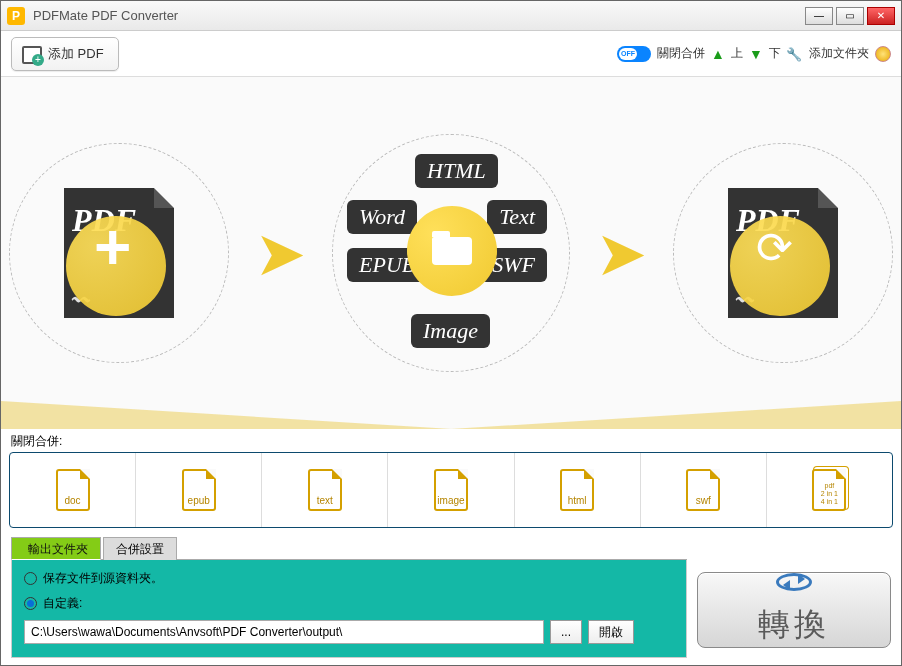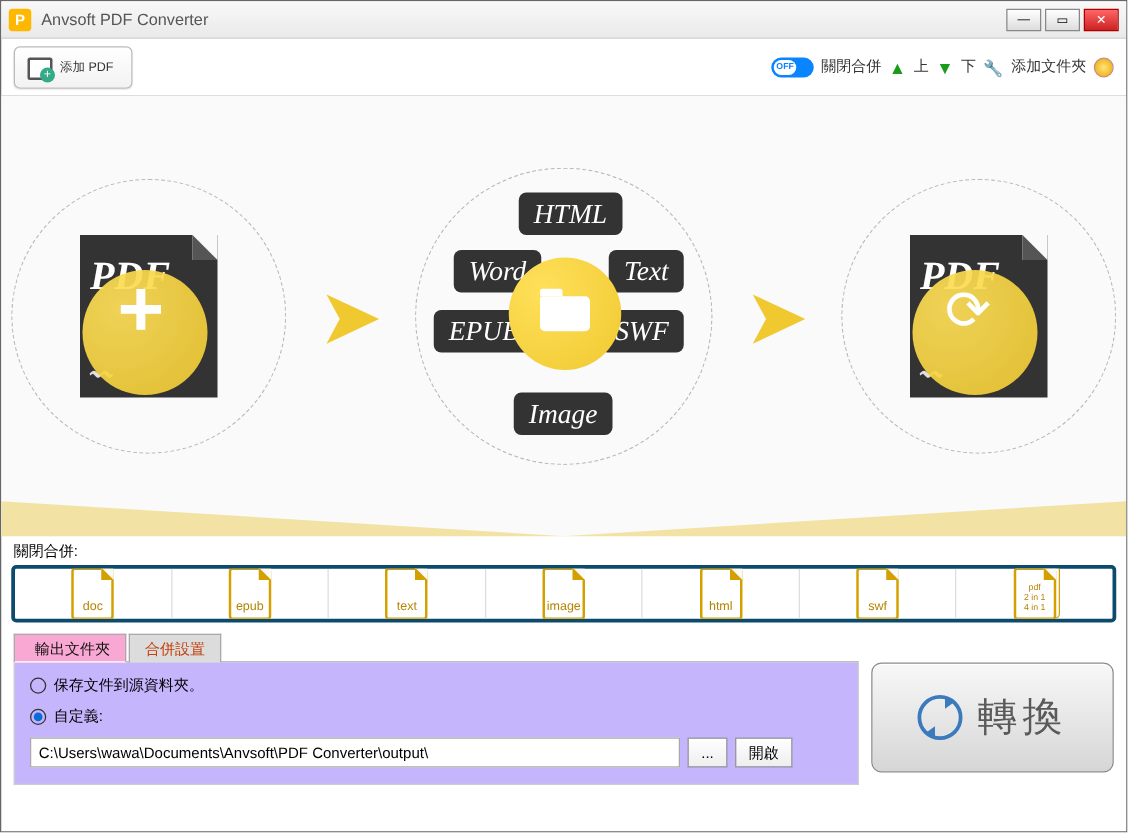--- a/index.html
+++ b/index.html
@@ -6,21 +6,21 @@
 body { font-family: "Microsoft YaHei", Arial, sans-serif; font-size: 12px; background: #fff; }
 .window { width: 902px; height: 666px; border: 1px solid #666; background: #fff; position: relative; overflow: hidden; }
 .titlebar { height: 30px; background: linear-gradient(#f9f9f9, #e9e9e9); border-bottom: 1px solid #ccc; display: flex; align-items: center; padding: 0 6px; }
 .titlebar .logo { width: 18px; height: 18px; background: #ffb800; border-radius: 3px; display: flex; align-items: center; justify-content: center; font-weight: bold; color: #fff; font-size: 12px; margin-right: 8px; }
 .titlebar .title { flex: 1; color: #555; font-size: 13px; }
 .winbtns { display: flex; gap: 3px; }
 .winbtn { width: 28px; height: 18px; border: 1px solid #888; background: linear-gradient(#fff,#ddd); display: flex; align-items: center; justify-content: center; font-size: 10px; cursor: pointer; }
 .winbtn.close { background: linear-gradient(#f66,#c22); color: #fff; border-color: #a00; }
 
 .toolbar { height: 46px; display: flex; align-items: center; padding: 6px 10px; gap: 14px; border-bottom: 1px solid #ddd; }
-.tbtn { height: 34px; border: 1px solid #bbb; border-radius: 5px; background: linear-gradient(#fff,#f2f2f2); display: flex; align-items: center; padding: 0 14px 0 8px; gap: 6px; cursor: pointer; font-size: 10px; color: #333; box-shadow: 0 1px 1px rgba(0,0,0,.08); }
+.tbtn { height: 34px; border: 1px solid #bbb; border-radius: 5px; background: linear-gradient(#fff,#f2f2f2); display: flex; align-items: center; padding: 0 14px 0 8px; gap: 6px; cursor: pointer; font-size: 13px; color: #333; box-shadow: 0 1px 1px rgba(0,0,0,.08); }
 .tbtn .ic { width: 22px; height: 20px; position: relative; }
 .ic-pdfplus::before { content: ""; position: absolute; width: 16px; height: 14px; border: 2px solid #555; border-radius: 2px; top: 2px; left: 2px; background: #fff; }
 .ic-pdfplus::after { content: "+"; position: absolute; right: -2px; bottom: -2px; width: 12px; height: 12px; background: #3a8; color: #fff; border-radius: 50%; font-size: 10px; text-align: center; line-height: 12px; }
 .ic-folderplus::before { content: ""; position: absolute; width: 18px; height: 12px; background: #fff; border: 2px solid #555; top: 4px; left: 0; border-radius: 0 2px 2px 2px; }
 .ic-folderplus::after { content: "+"; position: absolute; right: -2px; bottom: -2px; width: 12px; height: 12px; background: #3a8; color: #fff; border-radius: 50%; font-size: 10px; text-align: center; line-height: 12px; }
 .ic-build::before { content: ""; position: absolute; width: 16px; height: 14px; border: 2px solid #555; border-radius: 2px; top: 2px; left: 2px; background: #fff; }
 .ic-build::after { content: "✚"; position: absolute; right: -2px; bottom: -2px; width: 12px; height: 12px; background: #06c; color: #fff; border-radius: 50%; font-size: 9px; text-align: center; line-height: 12px; }
 
 .toolbar-right { margin-left: auto; display: flex; align-items: flex-end; gap: 6px; font-size: 12px; color: #333; }
 .toggle { width: 34px; height: 16px; border-radius: 8px; background: #0a84ff; position: relative; display: inline-flex; align-items: center; justify-content: flex-start; padding-left: 2px; }
@@ -43,68 +43,68 @@
 .pdf-thumb .corner { position: absolute; right: 0; top: 0; width: 0; height: 0; border-left: 20px solid #555; border-top: 20px solid #fafafa; }
 .pdf-thumb .lab { position: absolute; top: 14px; left: 8px; color: #fff; font-family: "Times New Roman", serif; font-style: italic; font-size: 32px; font-weight: bold; }
 .pdf-thumb .sym { position: absolute; bottom: 8px; left: 8px; color: #e0e0e0; font-size: 18px; }
 .yellow-bubble { position: absolute; width: 100px; height: 100px; border-radius: 50%; background: radial-gradient(circle at 30% 30%, #ffe05a, #f0c930); opacity: .92; }
 .plus-big { position: absolute; color: #fff; font-size: 64px; font-weight: bold; }
 .recycle { position: absolute; color: #fff; font-size: 44px; }
 
 .fmtcluster { position: relative; width: 238px; height: 238px; }
 .fmttag { position: absolute; background: #333; color: #fff; border-radius: 6px; font-family: "Times New Roman", serif; font-style: italic; font-size: 22px; padding: 4px 12px; z-index: 3; }
 .fmt-html { top: 20px; left: 82px; }
-.fmt-word { top: 66px; left: 30px; }
+.fmt-word { top: 66px; left: 14px; }
 .fmt-text { top: 66px; right: 22px; }
 .fmt-epub { top: 114px; left: 14px; }
 .fmt-swf { top: 114px; right: 22px; }
 .fmt-image { bottom: 24px; left: 78px; }
 .folder-bubble { position: absolute; top: 72px; left: 74px; width: 90px; height: 90px; border-radius: 50%; background: radial-gradient(circle at 30% 30%, #ffe05a, #f0c930); z-index: 4; display: flex; align-items: center; justify-content: center; }
 .folder-ic { width: 40px; height: 28px; background: #fff; border-radius: 2px 4px 4px 4px; position: relative; }
 .folder-ic::before { content: ""; position: absolute; top: -6px; left: 0; width: 18px; height: 6px; background: #fff; border-radius: 2px 2px 0 0; }
 
 .big-arrow { font-size: 56px; color: #f0c930; font-weight: bold; }
 
 .formats-label { padding: 4px 10px 2px; font-size: 12px; }
-.formats { display: flex; border: 3px solid #0c4a6e; border-radius: 4px; margin: 0 8px; height: 46px; overflow: hidden; }
+.formats { display: flex; border: 1px solid #0c4a6e; border-radius: 4px; margin: 0 8px; height: 76px; overflow: hidden; }
 .fmt { flex: 1; border-right: 1px solid #ddd; display: flex; align-items: center; justify-content: center; cursor: pointer; }
 .fmt:last-child { border-right: none; }
 .doc-ic { width: 34px; height: 42px; border: 2px solid #d4a000; border-radius: 3px; position: relative; background: #fff; display: flex; align-items: flex-end; justify-content: center; font-size: 10px; color: #b58500; padding-bottom: 3px; }
 .doc-ic::before { content: ""; position: absolute; top: -2px; right: -2px; width: 0; height: 0; border-left: 10px solid #d4a000; border-top: 10px solid #fafafa; }
 .doc-ic.multi { box-shadow: 2px -2px 0 #fff, 2px -2px 0 1px #d4a000; }
 .doc-ic .sub { font-size: 7px; line-height: 8px; text-align: center; }
 
 .bottom { display: flex; padding: 8px 10px 10px; gap: 10px; height: 140px; }
 .left-panel { flex: 1; display: flex; flex-direction: column; }
 .tabs { display: flex; height: 24px; border-bottom: 1px solid #aaa; }
-.tab { padding: 3px 12px; background: #dcdcdc; border: 1px solid #aaa; border-bottom: none; margin-right: 2px; cursor: pointer; color: #c2410c; position: relative; top: 1px; }
-.tab.active { background: #f9a8d4; color: #111; border-bottom: 1px solid #fff; z-index: 2; padding-left: 16px; }
-.panel-body { border: 1px solid #ccc; border-top: none; flex: 1; padding: 10px 12px; background: #c4b5fd; }
+.tab { padding: 3px 12px; background: #dcdcdc; border: 1px solid #aaa; border-bottom: none; margin-right: 2px; cursor: pointer; color: #000000; position: relative; top: 1px; }
+.tab.active { background: #84cc16; color: #111; border-bottom: 1px solid #fff; z-index: 2; padding-left: 16px; }
+.panel-body { border: 1px solid #ccc; border-top: none; flex: 1; padding: 10px 12px; background: #14b8a6; }
 .radio-row { display: flex; align-items: center; gap: 6px; margin-bottom: 8px; font-size: 12px; }
 .radio { width: 13px; height: 13px; border: 1px solid #333; border-radius: 50%; display: inline-flex; align-items: center; justify-content: center; }
 .radio.checked::after { content: ""; width: 7px; height: 7px; background: #0a6dd6; border-radius: 50%; }
 .path-row { display: flex; align-items: flex-start; gap: 6px; margin-top: 6px; }
 .path-input { flex: 1; max-width: 520px; height: 24px; border: 1px solid #aaa; padding: 0 6px; font-size: 12px; background: #fff; }
 .small-btn { height: 24px; border: 1px solid #999; background: linear-gradient(#fff,#eee); padding: 0 10px; font-size: 12px; cursor: pointer; }
 
-.convert-btn { width: 194px; height: 88px; border: 1px solid #8a8a8a; border-radius: 8px; background: linear-gradient(#f8f8f8,#d6d6d6); display: flex; align-items: center; justify-content: center; gap: 12px; cursor: pointer; align-self: flex-end; margin-bottom: 10px; box-shadow: inset 0 1px 0 #fff; }
+.convert-btn { width: 194px; height: 76px; border: 1px solid #8a8a8a; border-radius: 8px; background: linear-gradient(#f8f8f8,#d6d6d6); display: flex; align-items: center; justify-content: center; gap: 12px; cursor: pointer; align-self: flex-end; margin-bottom: 10px; box-shadow: inset 0 1px 0 #fff; flex-direction: column; }
 .convert-btn .txt { font-family: "KaiTi","Microsoft YaHei",serif; font-size: 32px; color: #5a5a5a; letter-spacing: 4px; }
 .convert-ic { width: 36px; height: 36px; border-radius: 50%; border: 3px solid #3a7abd; position: relative; }
 .convert-ic::before, .convert-ic::after { content: ""; position: absolute; width: 0; height: 0; }
 .convert-ic::before { top: -2px; right: 4px; border-left: 7px solid #3a7abd; border-top: 5px solid transparent; border-bottom: 5px solid transparent; }
 .convert-ic::after { bottom: -2px; left: 4px; border-right: 7px solid #3a7abd; border-top: 5px solid transparent; border-bottom: 5px solid transparent; }
 </style>
 </head>
 <body>
 
 <div class="window">
 
   <div class="titlebar">
     <div class="logo">P</div>
-    <div class="title">Anvsoft PDF Converter</div>
+    <div class="title">PDFMate PDF Converter</div>
     <div class="winbtns">
       <div class="winbtn">—</div>
       <div class="winbtn">▭</div>
       <div class="winbtn close">✕</div>
     </div>
   </div>
 
   <div class="toolbar">
     <div class="tbtn">
       <span class="ic ic-pdfplus"></span>

